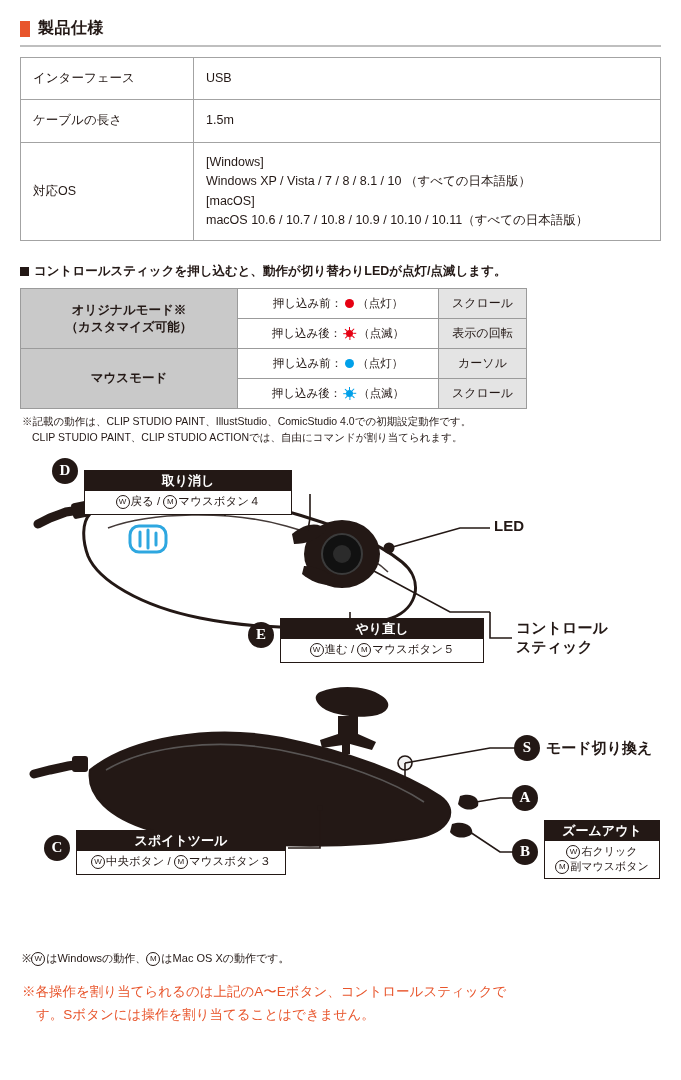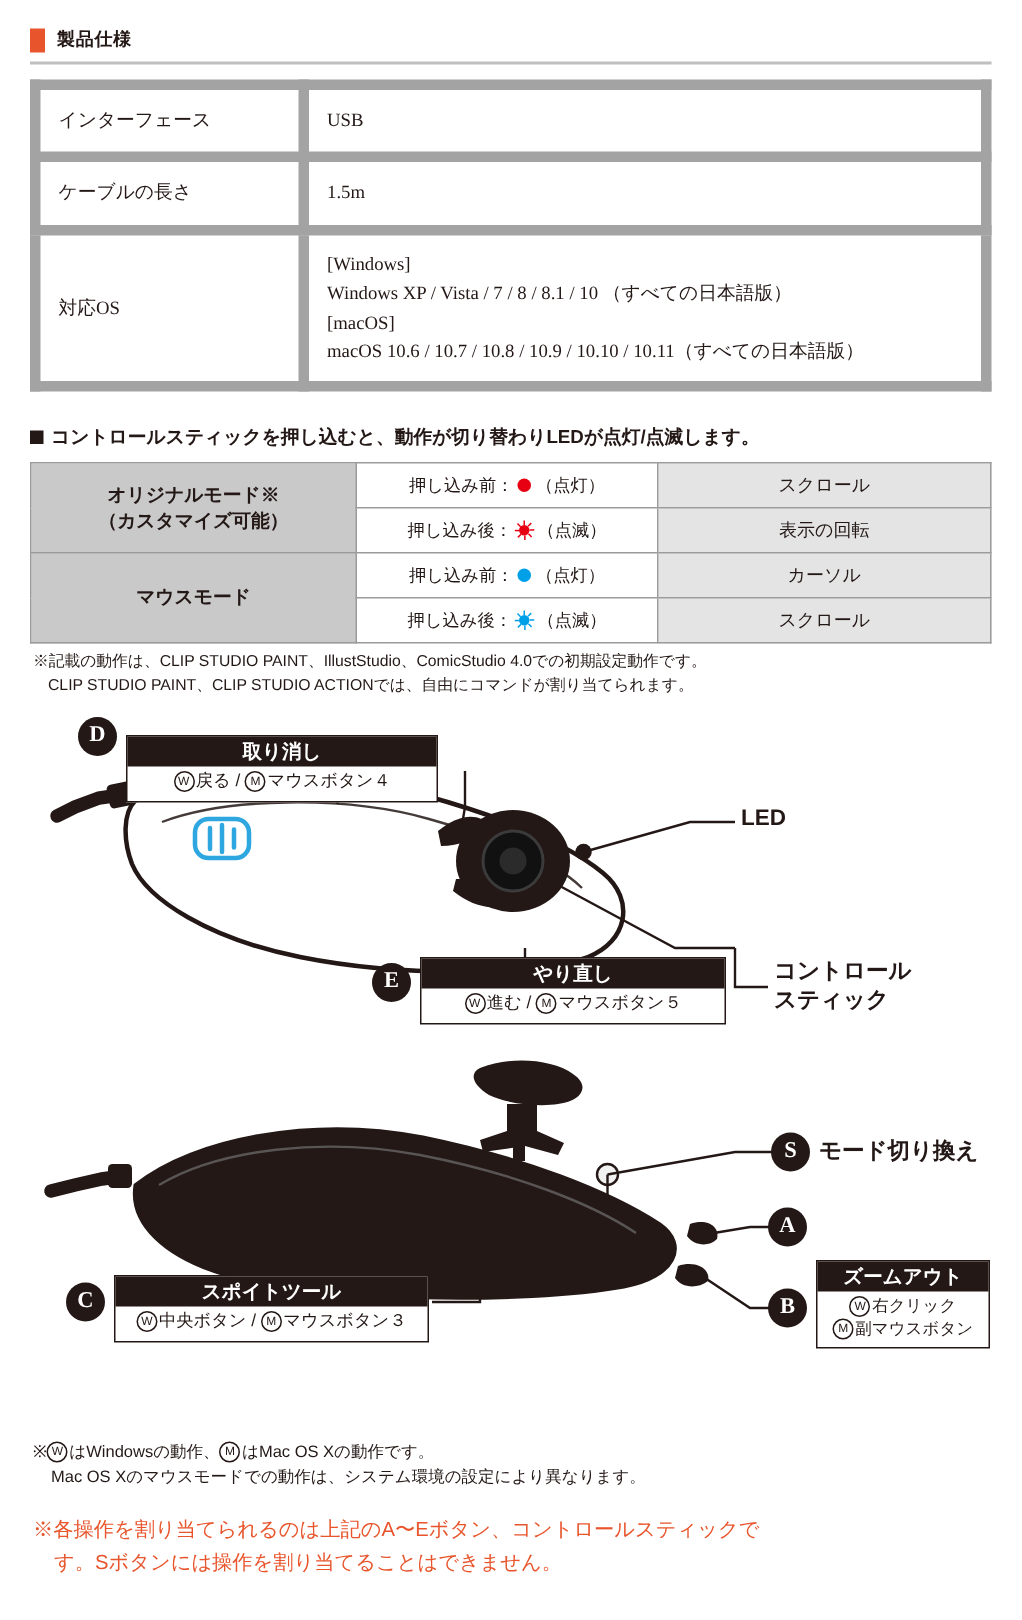--- a/index.html
+++ b/index.html
@@ -32,38 +32,37 @@
     border-bottom: 2px solid #bfbfbf;
     padding-bottom: 6px;
   }
   .section-heading .marker {
     width: 10px;
     height: 16px;
     background: #e8552c;
     display: inline-block;
   }
   .section-heading .title {
-    font-size: 12px;
+    font-size: 16px;
     font-weight: bold;
     letter-spacing: 0.5px;
   }
 
   
   table.spec {
     width: 641px;
     border-collapse: collapse;
     font-size: 12.5px;
     table-layout: fixed;
   }
   table.spec td {
-    border: 7px solid #a3a3a3;
+    border: 1px solid #a3a3a3;
     padding: 11px 12px;
     vertical-align: middle;
     line-height: 1.55;
-    font-family: Liberation Serif, serif;
   }
   table.spec td.label {
     width: 148px;
   }
   table.spec td.value-multi {
     padding-top: 10px;
     padding-bottom: 10px;
   }
   .os-line { white-space: nowrap; }
 
@@ -81,21 +80,21 @@
     width: 9px;
     height: 9px;
     background: #231815;
     margin-top: 4px;
     margin-right: 3px;
     flex: 0 0 auto;
   }
 
   
   table.modes {
-    width: 641px;
+    width: 507px;
     border-collapse: collapse;
     font-size: 12px;
     table-layout: fixed;
   }
   table.modes td {
     border: 1px solid #9b9b9b;
     text-align: center;
     padding: 4px 2px;
     height: 21px;
   }
@@ -227,21 +226,21 @@
     text-align: center;
     vertical-align: 1px;
     margin-right: 1px;
     font-family: "Liberation Sans", sans-serif;
   }
 
   
   .bottom-note {
     font-size: 11px;
     line-height: 1.6;
-    margin-top: 8px;
+    margin-top: 18px;
     margin-left: 2px;
   }
   .bottom-note .indent { display: block; padding-left: 12px; }
 
   .warn {
     color: #e8552c;
     font-size: 13.5px;
     line-height: 1.65;
     margin-top: 14px;
     margin-left: 2px;
@@ -438,21 +437,20 @@
         <span class="circ">W</span>中央ボタン /
         <span class="circ">M</span>マウスボタン３
       </div>
     </div>
   </div>
 
   <div class="bottom-note">
     <span>
       ※<span class="circ">W</span>はWindowsの動作、<span class="circ">M</span>はMac OS Xの動作です。
     </span>
-    <span class="indent">Mac OS Xのマウスモードでの動作は、システム環境の設定により異なります。</span>
   </div>
 
   <div class="warn">
     <span>※各操作を割り当てられるのは上記のA〜Eボタン、コントロールスティックで</span>
     <span class="indent">す。Sボタンには操作を割り当てることはできません。</span>
   </div>
 
 </div>
 
 </body></html>

